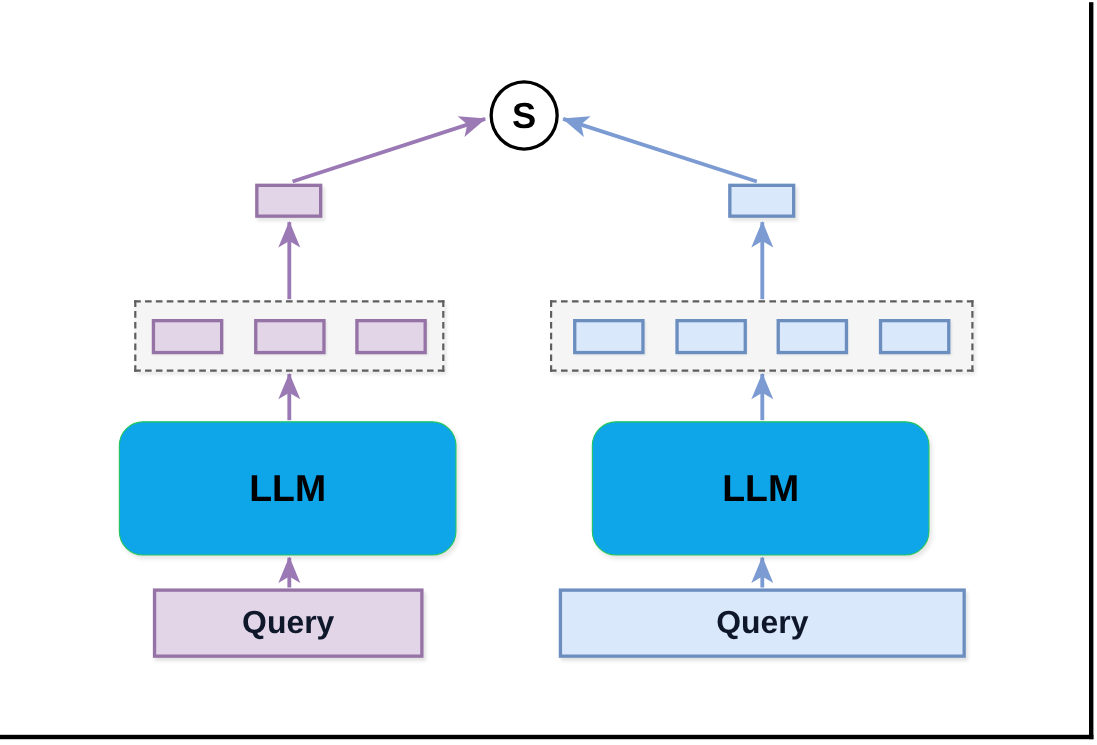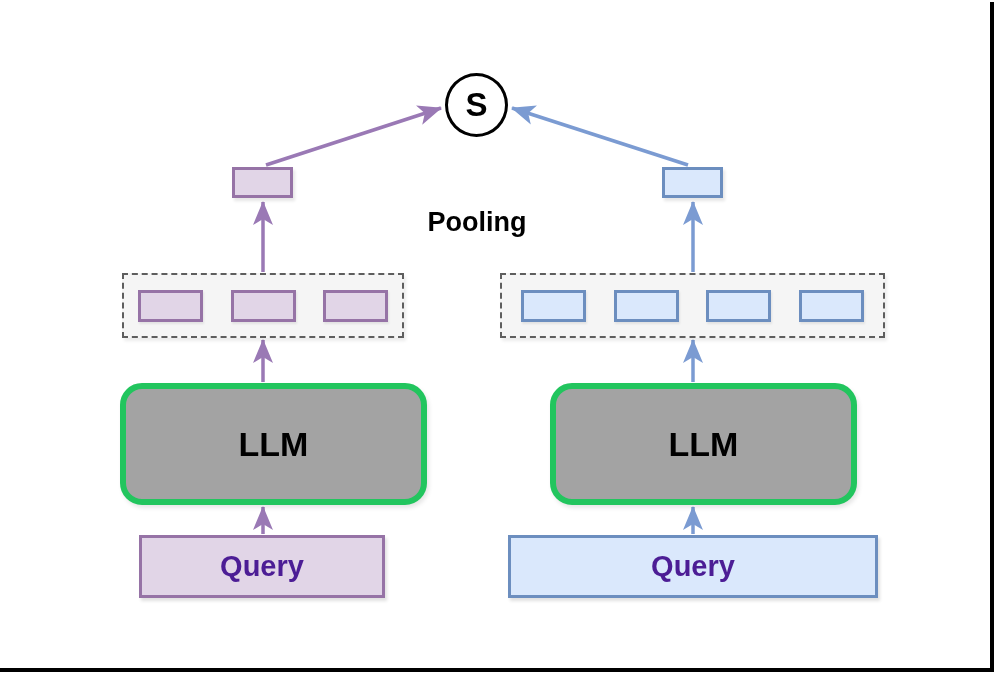--- a/index.html
+++ b/index.html
@@ -39,30 +39,29 @@
     display:flex; align-items:center; justify-content:space-between;
     box-shadow:2px 3px 3px rgba(0,0,0,0.08);
   }
   .token-strip.purple{left:122px; width:282px; padding:0 14px;}
   .token-strip.blue{left:500px; width:385px; padding:0 19px;}
   .token{width:65px; height:32px; box-sizing:border-box; box-shadow:1px 2px 2px rgba(0,0,0,0.08);}
   .token-strip.purple .token{background:var(--purple-fill); border:3px solid var(--purple-stroke);}
   .token-strip.blue .token{background:var(--blue-fill); border:3px solid var(--blue-stroke);}
 
   .llm-box{
-    width:307px; height:122px; top:383px; background:#a3a3a3; border:6px solid #22c55e;
+    width:307px; height:122px; top:383px; background:#0ea5e9; border:1px solid #22c55e;
     border-radius:22px; font-size:34px; font-weight:bold; color:#000;
     box-shadow:2px 3px 4px rgba(0,0,0,0.10);
-    margin-left:12px;
   }
   .llm-box.left{left:108px;}
   .llm-box.right{left:538px;}
 
   .input-box{
-    top:535px; height:63px; font-size:29px; font-weight:bold; color:#4c1d95;
+    top:535px; height:63px; font-size:29px; font-weight:bold; color:#0f172a;
     box-shadow:2px 3px 3px rgba(0,0,0,0.12);
   }
   .input-box.query{left:139px; width:246px; background:var(--purple-fill); border:3px solid var(--purple-stroke);}
   .input-box.corpus{left:508px; width:370px; background:var(--blue-fill); border:3px solid var(--blue-stroke);}
 </style>
 </head>
 <body>
 
 <div class="canvas">
 
@@ -89,21 +88,20 @@
     <line x1="693" y1="534" x2="693" y2="507" style="stroke:var(--blue-arrow)" stroke-width="3.5" marker-end="url(#head-blue)"></line>
   </svg>
 
   <div class="node score-circle">
     <span>S</span>
   </div>
 
   <div class="node pooled purple"></div>
   <div class="node pooled blue"></div>
 
-  <div class="pooling-label">Pooling</div>
 
   <div class="token-strip purple">
     <div class="token"></div>
   <div class="token"></div>
       <div class="token"></div>
     </div>
 
   <div class="token-strip blue">
     <div class="token"></div>
   <div class="token"></div>

